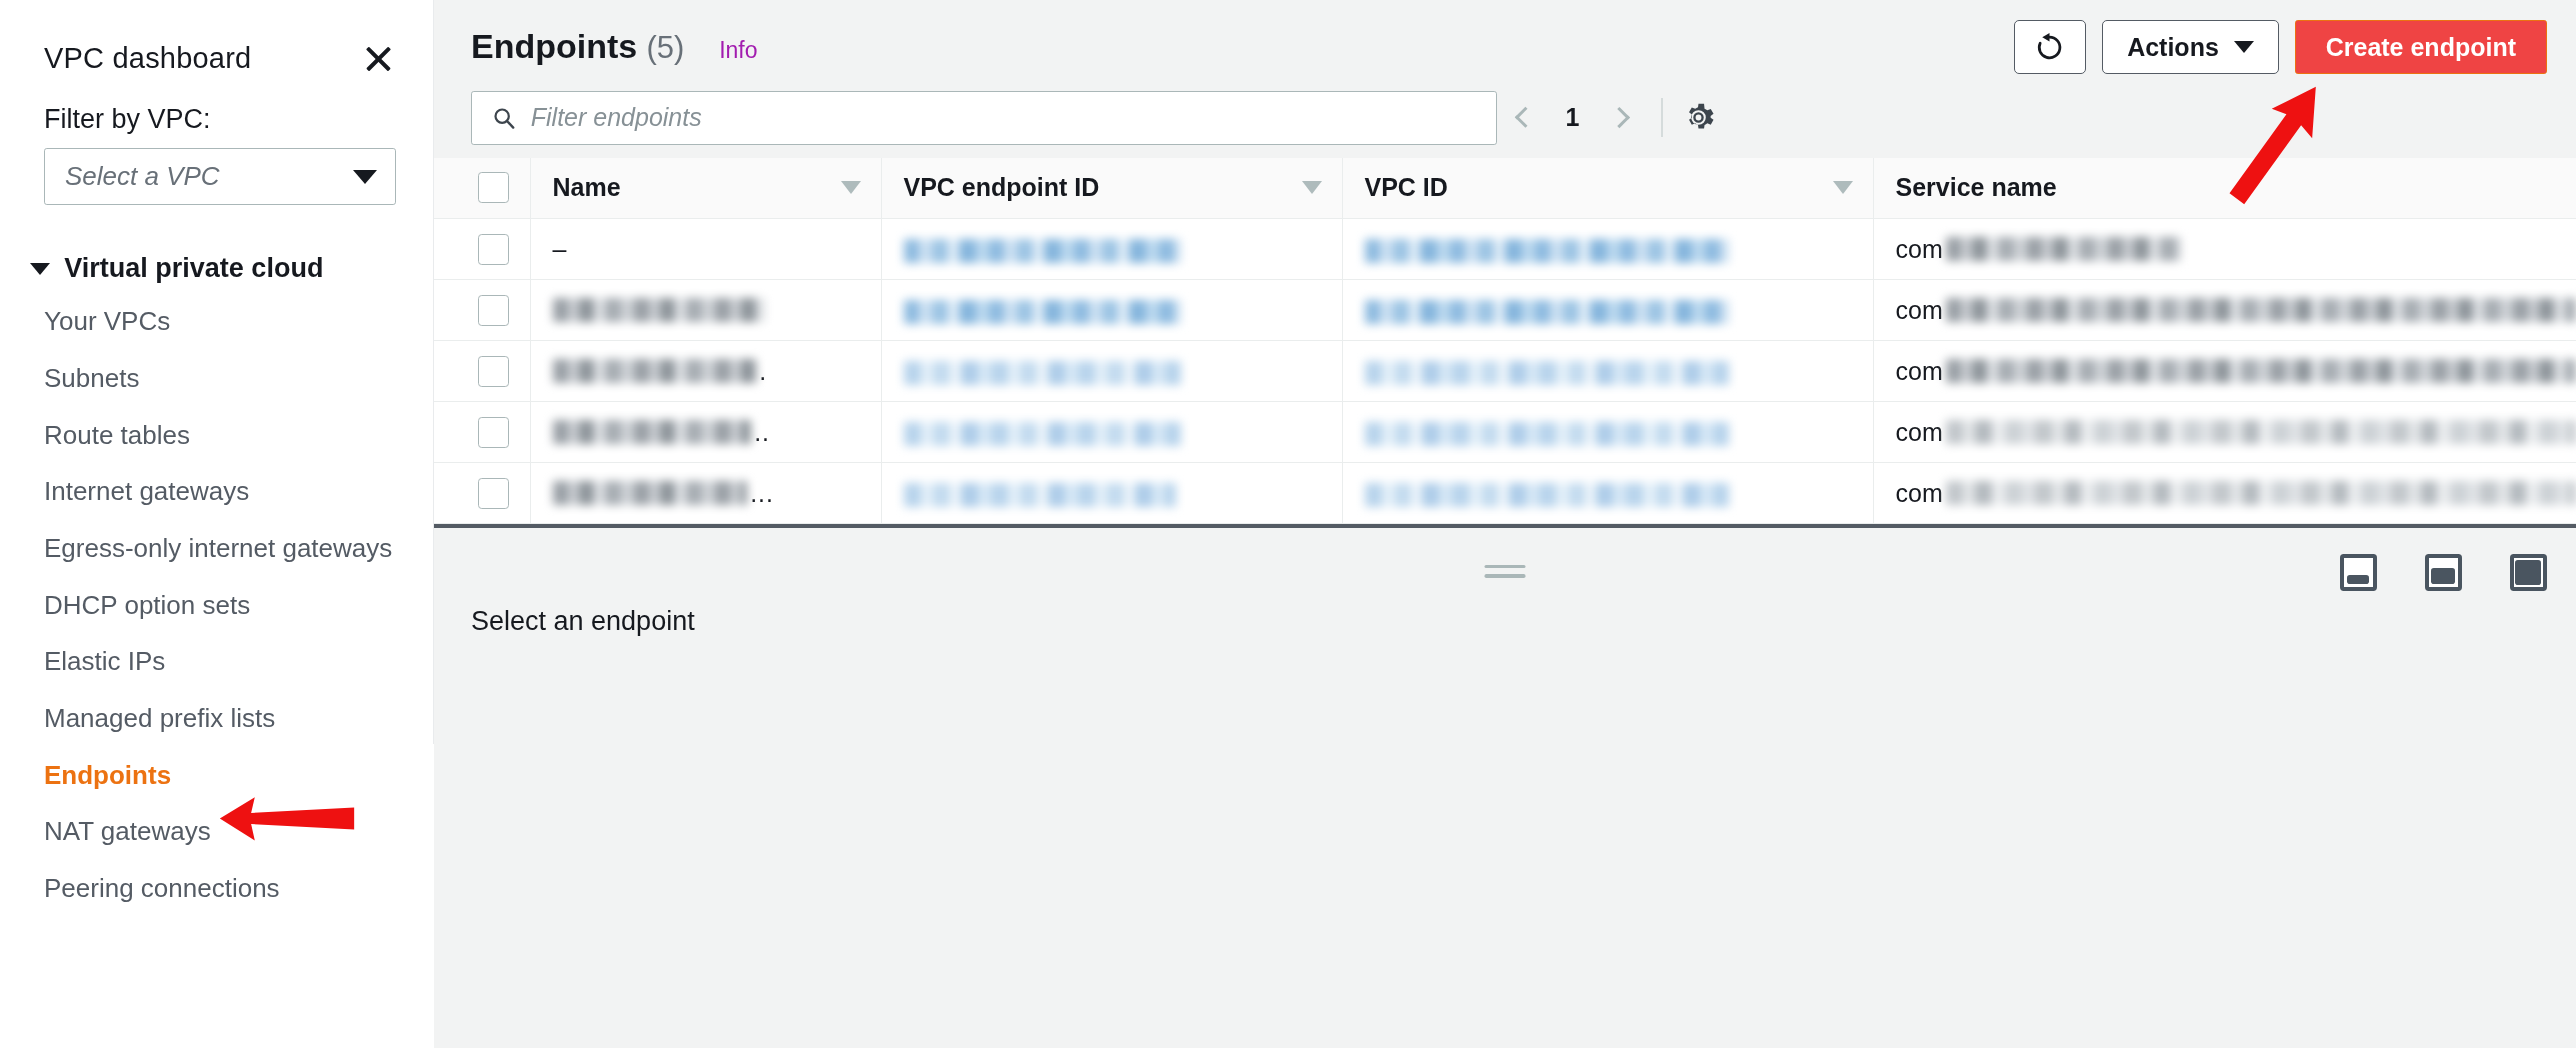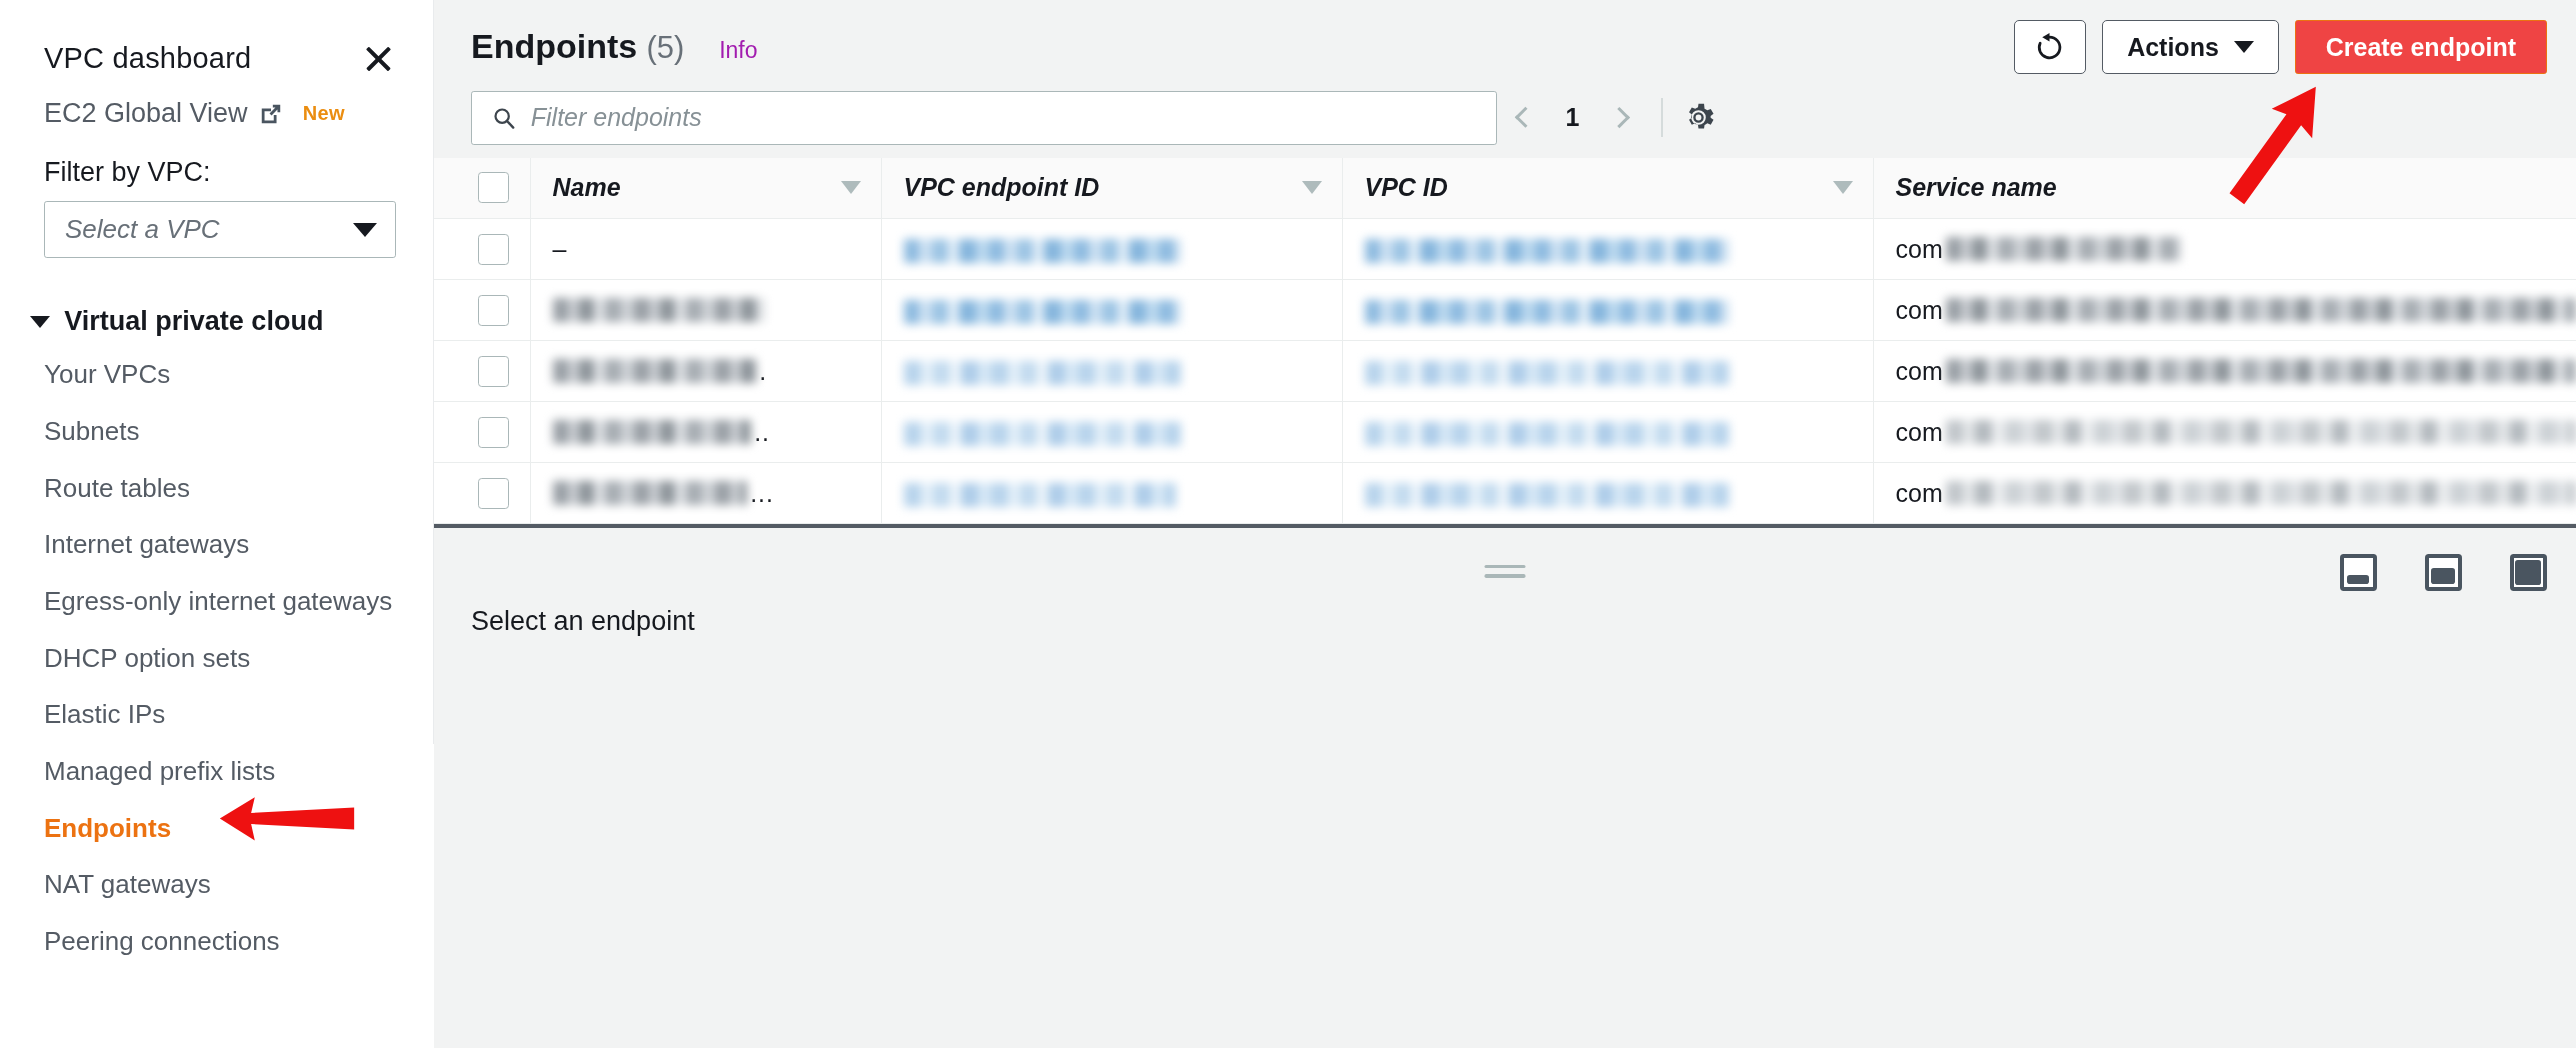--- a/index.html
+++ b/index.html
@@ -132,21 +132,21 @@
   .pg-sep { width: 1.8px; height: 39px; background: #d5dbdb; margin: 0 18.5px 0 13px; }
   .gear { width: 35px; height: 35px; cursor: pointer; }
 
   
   .table-wrap { background: #ffffff; margin-top: 13px; }
   .tbl { width: 100%; border-collapse: collapse; table-layout: fixed; }
   .tbl thead tr { background: #fafafa; }
   .tbl th {
     height: 61px; font-size: 25px; font-weight: bold; color: #16191f;
     text-align: center; padding: 0 0 0 22px; border-bottom: 1.8px solid #eaeded;
-    position: relative; vertical-align: middle; font-style: italic;
+    position: relative; vertical-align: middle;
   }
   .th-inner { display: flex; align-items: center; justify-content: space-between; padding-right: 20px; }
   .sort-tri {
     width: 0; height: 0; border-left: 10px solid transparent; border-right: 10px solid transparent;
     border-top: 13px solid #aab7b8; opacity: .95;
   }
   .col-sep { border-left: 1.8px solid #eaeded; }
   .col-cb   { width: 96px; }
   .col-name { width: 351px; }
   .col-vpce { width: 461px; }
@@ -229,30 +229,20 @@
 
 <div class="app">
 
   <aside class="sidebar">
 
     <div class="sb-head">
       <div class="sb-title">VPC dashboard</div>
       <div class="sb-close"></div>
     </div>
 
-    <div class="sb-gv">
-      <span class="sb-gv-label">EC2 Global View</span>
-      <span class="ext-icon">
-        <svg width="24" height="24" viewBox="0 0 26 26">
-          <path d="M3 7 H13 V10 H6 V20 H16 V14 H19 V23 H3 Z" fill="#4a5560"></path>
-          <path d="M15 3 H23 V11 H20 V8.2 L13.6 14.6 L11.4 12.4 L17.8 6 H15 Z" fill="#4a5560"></path>
-        </svg>
-      </span>
-      <span class="badge-new">New</span>
-    </div>
 
     <div class="sb-filter-label">Filter by VPC:</div>
 
     <div class="sb-select-wrap">
       <div class="sb-select">
         <span class="sb-select-text">Select a VPC</span>
         <span class="caret-down"></span>
       </div>
     </div>
 

